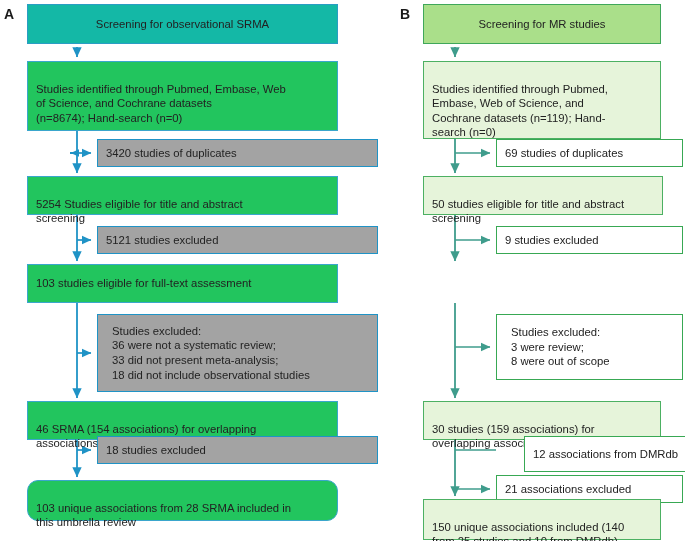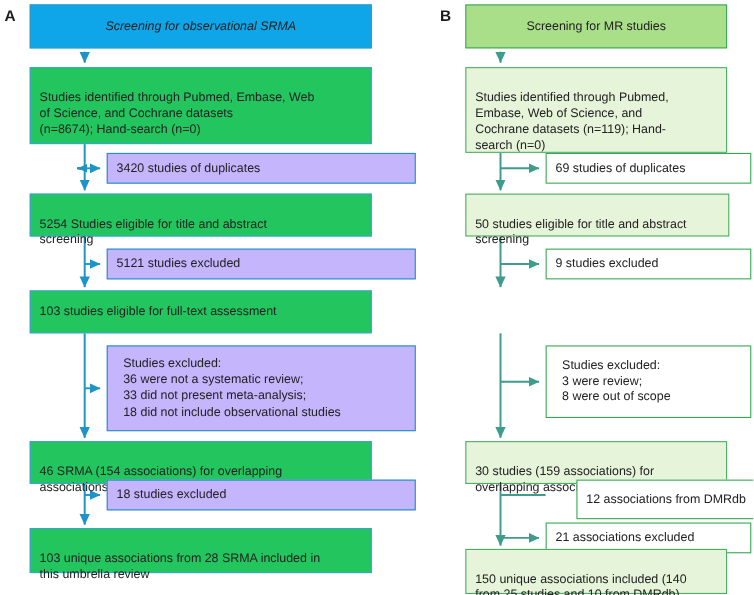--- a/index.html
+++ b/index.html
@@ -26,35 +26,34 @@
     position: absolute;
     box-sizing: border-box;
     font-size: 11.3px;
     line-height: 14.6px;
     color: #222222;
     padding: 5px 7px 5px 8px;
     white-space: pre-line;
   }
   
   .a-header {
-    background: #0ea5e9;
+    background: #14b8a6;
     border: 1.6px solid #2a9dc4;
     text-align: center;
     display: flex;
     align-items: center;
     justify-content: center;
     padding: 2px;
-    font-style: italic;
   }
   .a-main {
     background: #22c55e;
     border: 1.6px solid #3aa6cc;
   }
   .a-side {
-    background: #c4b5fd;
+    background: #a3a3a3;
     border: 1.4px solid #1f93c6;
   }
   
   .b-header {
     background: #aadf8a;
     border: 1.6px solid #3fa75a;
     text-align: center;
     display: flex;
     align-items: center;
     justify-content: center;
@@ -195,21 +194,21 @@
 
   <div class="node a-main" style="left:27px; top:401px; width:311px; height:39px;">
     <span class="node-text">46 SRMA (154 associations) for overlapping
 associations screening</span>
   </div>
 
   <div class="node a-side" style="left:97px; top:436px; width:281px; height:28px; display:flex; align-items:center;">
     <span class="node-text">18 studies excluded</span>
   </div>
 
-  <div class="node a-main" style="left:27px; top:480px; width:311px; height:41px;">
+  <div class="node a-main" style="left:27px; top:480px; width:311px; height:41px;border-radius:11px;">
     <span class="node-text">103 unique associations from 28 SRMA included in
 this umbrella review</span>
   </div>
 
   <div class="panel-label" style="left:400px; top:7px;">B</div>
 
   <div class="node b-header" style="left:423px; top:4px; width:238px; height:40px;">
     <span class="node-text">Screening for MR studies</span>
   </div>
 

